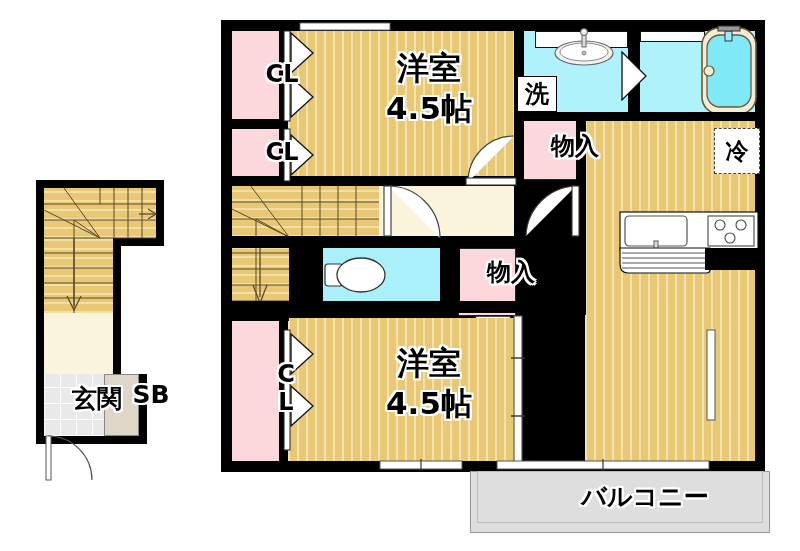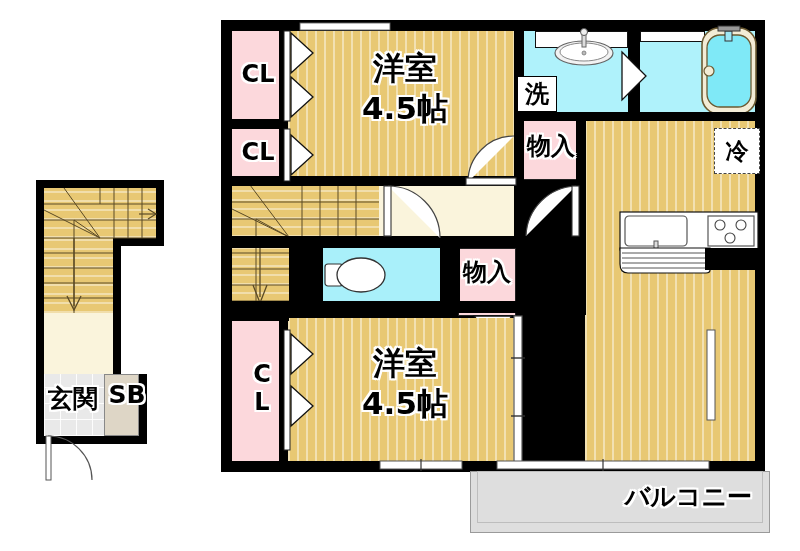--- a/index.html
+++ b/index.html
@@ -38,20 +38,21 @@
   .fl-sb{background:#ded6c6;}
   .blk{background:#000000;}
 
   
   .lbl{
     position:absolute;color:#000;font-weight:bold;white-space:nowrap;
     text-align:center;line-height:1.05;
     text-shadow:
       -2px -2px 0 #fff, 2px -2px 0 #fff,-2px 2px 0 #fff, 2px 2px 0 #fff,
       -2px 0 0 #fff, 2px 0 0 #fff, 0 -2px 0 #fff, 0 2px 0 #fff;
+    padding-left: 24px;
   }
   .lbl-boxed{
     position:absolute;color:#000;font-weight:bold;white-space:nowrap;
     background:#fff;border:1px solid #000;text-align:center;
     display:flex;align-items:center;justify-content:center;
   }
   .lbl-dash{
     position:absolute;color:#000;font-weight:bold;white-space:nowrap;
     background:#fff;border:1px dashed #444;text-align:center;
     display:flex;align-items:center;justify-content:center;
@@ -310,15 +311,15 @@
 
   <div class="lbl" style="left:350px;top:347px;width:110px;font-size:32px;">洋室</div>
   <div class="lbl" style="left:350px;top:387px;width:110px;font-size:31px;">4.5帖</div>
 
 
   <div class="lbl-boxed" style="left:517px;top:76px;width:38px;height:34px;font-size:24px;">洗</div>
 
   <div class="lbl" style="left:518px;top:134px;width:66px;font-size:24px;">物入</div>
   <div class="lbl" style="left:456px;top:260px;width:62px;font-size:24px;">物入</div>
 
-  <div class="lbl" style="left:490px;top:484px;width:262px;font-size:25px;text-align:right;">バルコニー</div>
+  <div class="lbl" style="left:490px;top:484px;width:262px;font-size:25px;">バルコニー</div>
 
 </div>
 
 </body></html>

